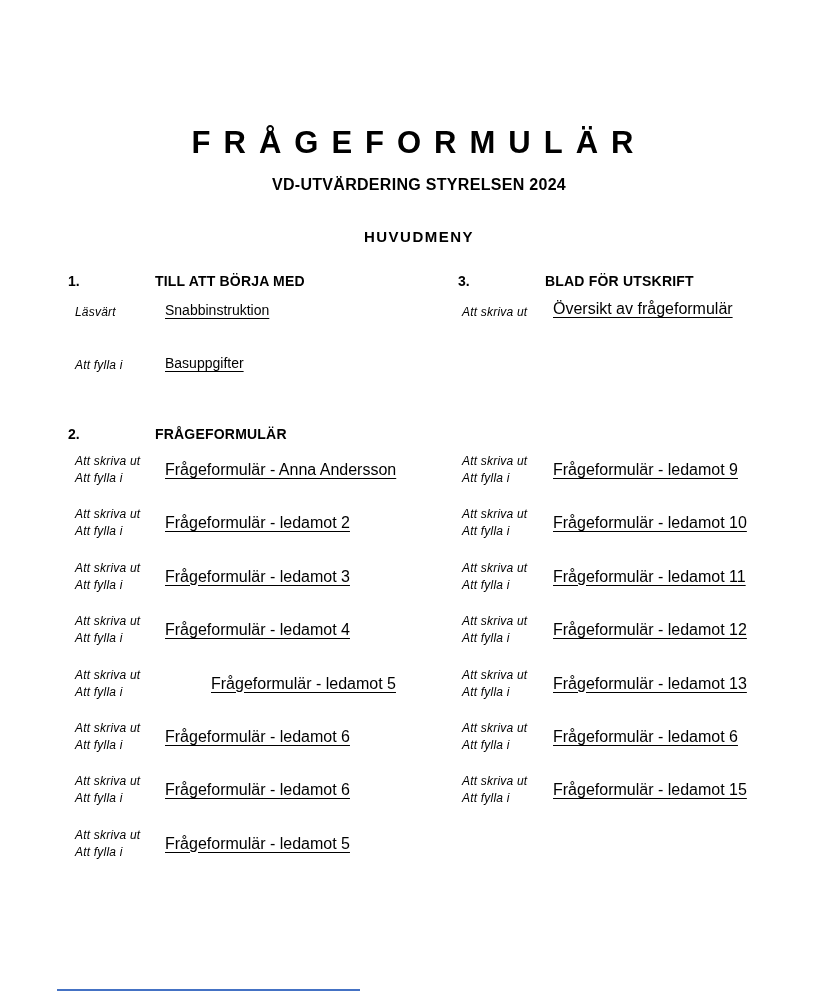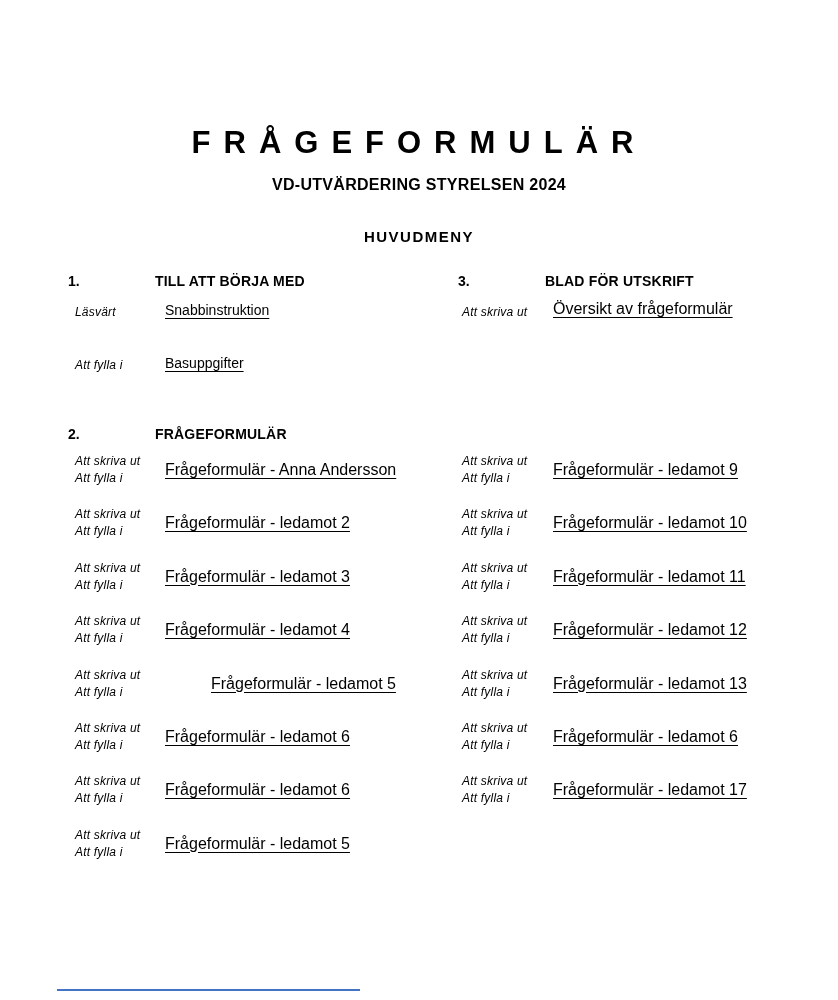--- a/index.html
+++ b/index.html
@@ -164,14 +164,14 @@
     <a class="qlink" href="#" style="left: 553px; top: 675.6px;">Frågeformulär - ledamot 13</a>
     <div class="row-label" style="left: 462px; top: 720px;">
       <div>Att skriva ut</div>
       <div>Att fylla i</div>
     </div>
     <a class="qlink" href="#" style="left: 553px; top: 729px;">Frågeformulär - ledamot 6</a>
     <div class="row-label" style="left: 462px; top: 773.4px;">
       <div>Att skriva ut</div>
       <div>Att fylla i</div>
     </div>
-    <a class="qlink" href="#" style="left: 553px; top: 782.4px;">Frågeformulär - ledamot 17</a>
+    <a class="qlink" href="#" style="left: 553px; top: 782.4px;">Frågeformulär - ledamot 15</a>
   </div>
 
 </body></html>

